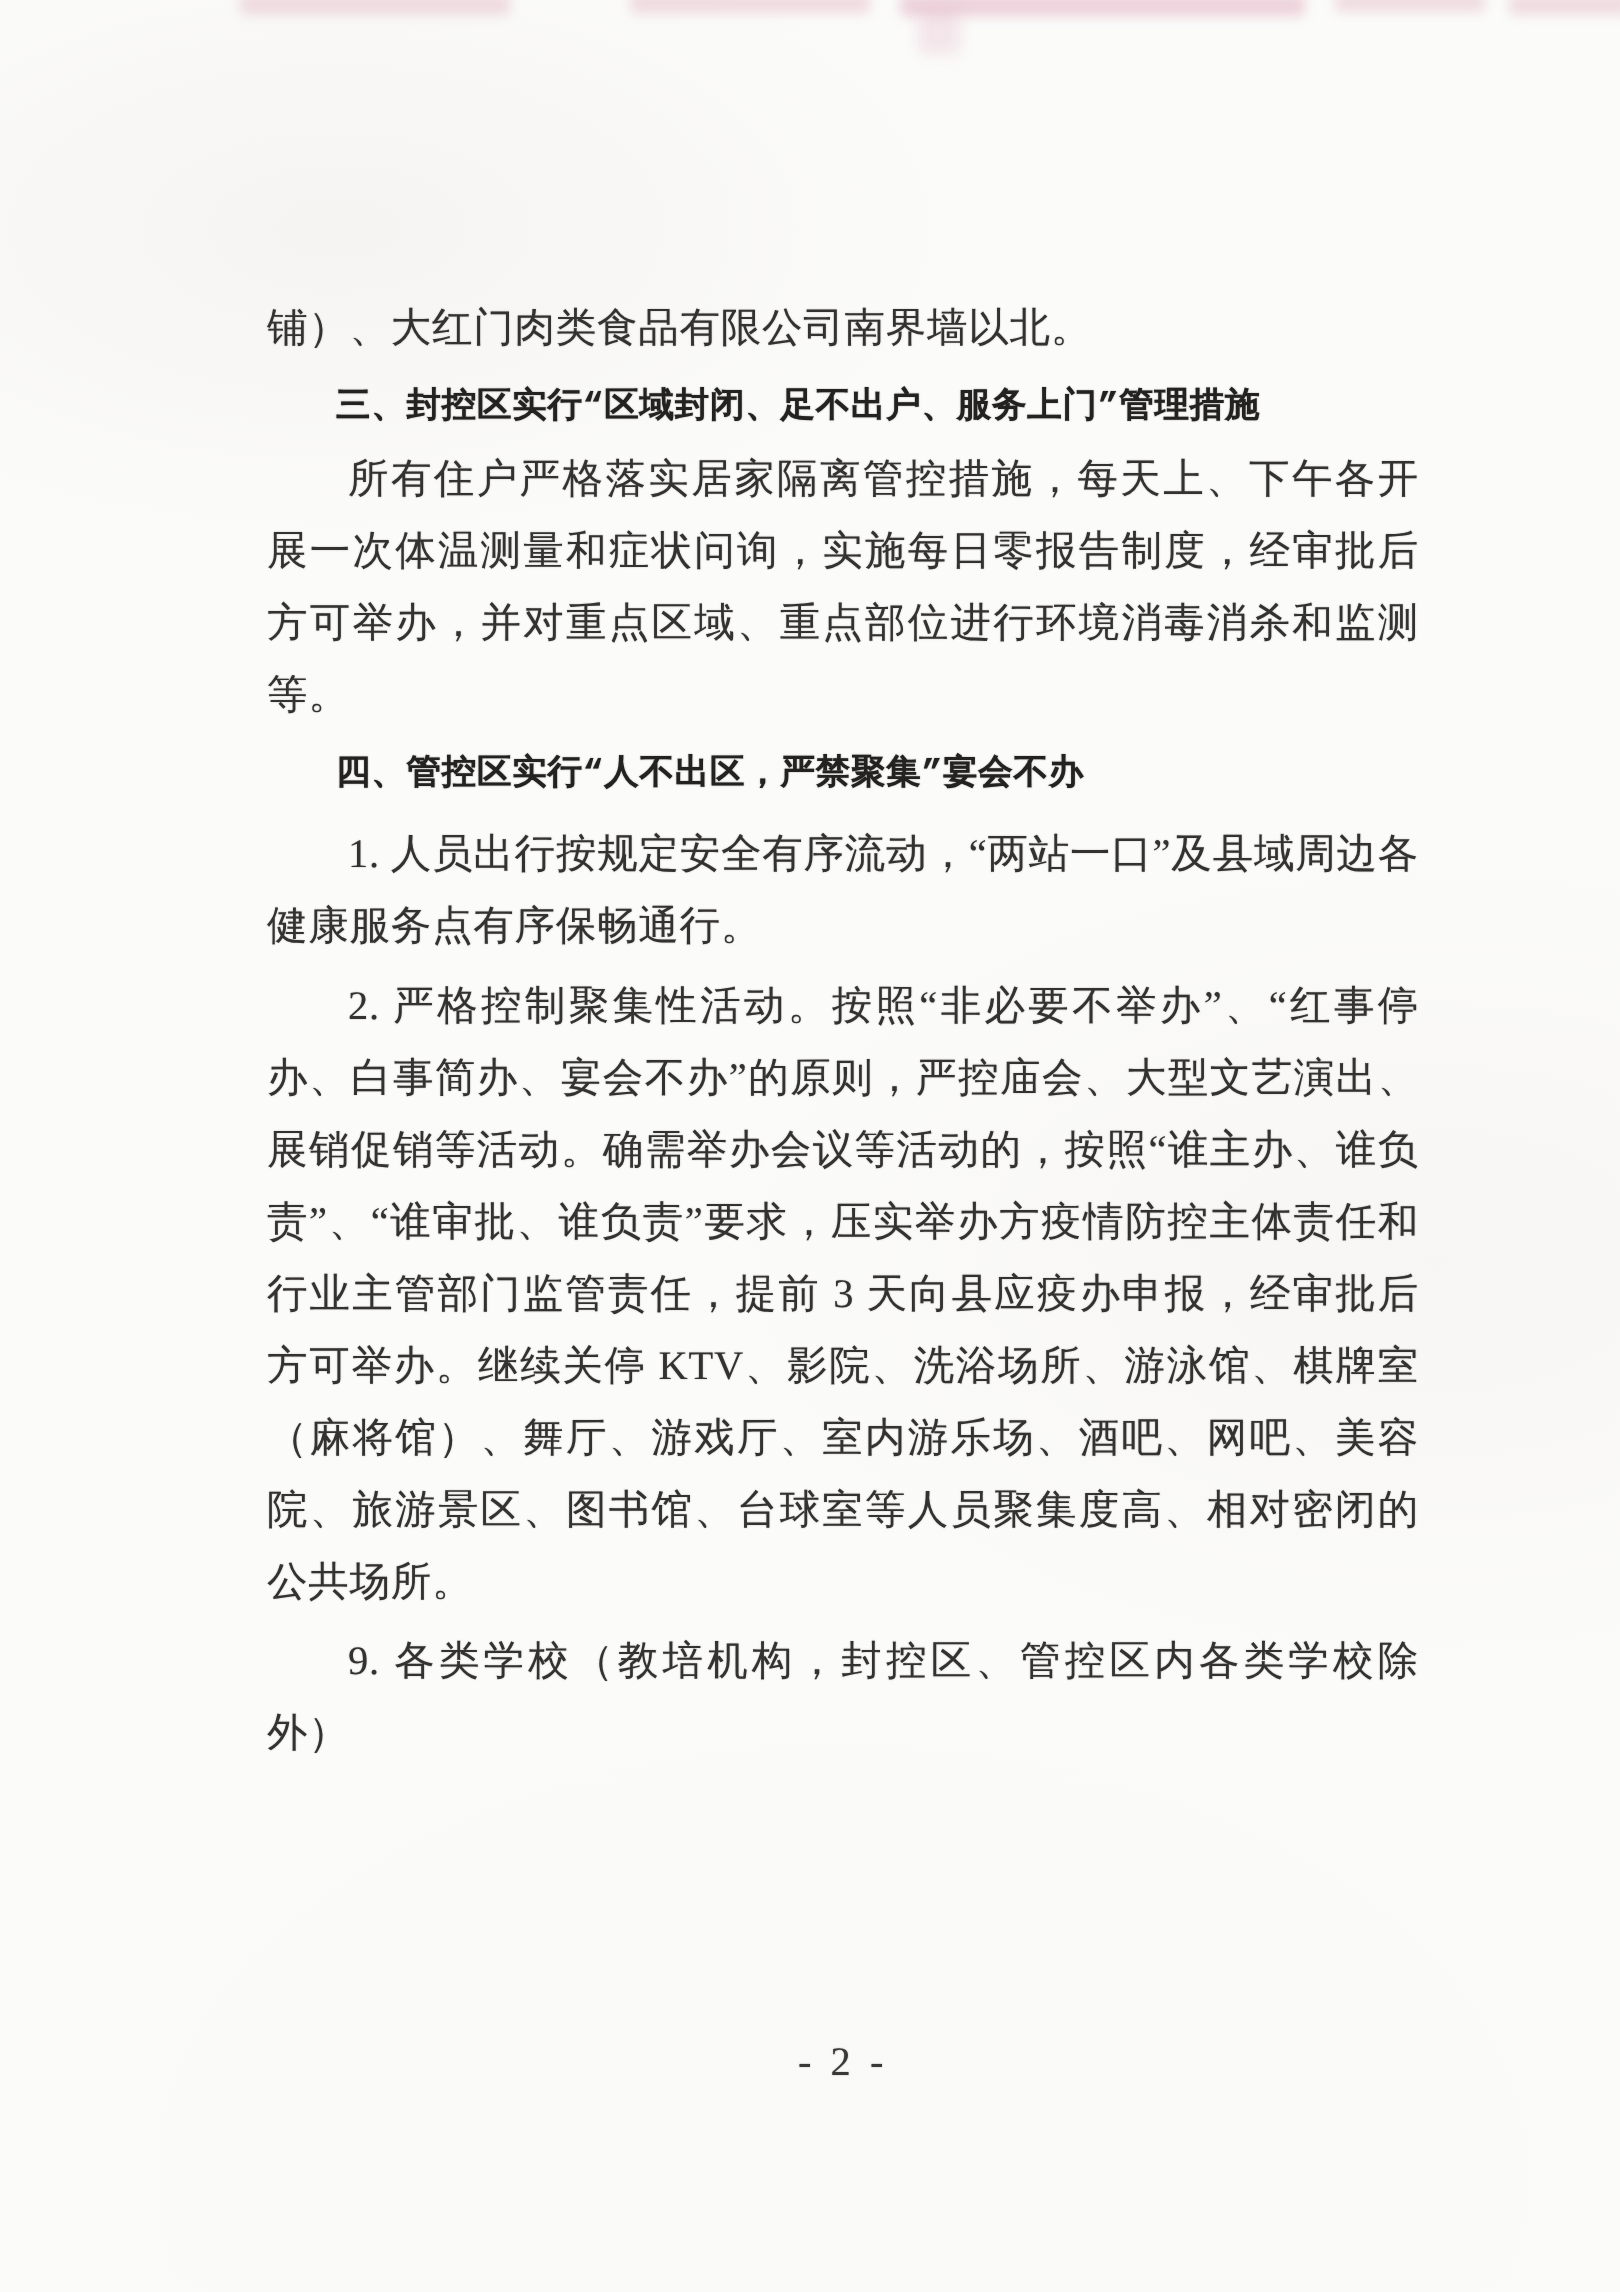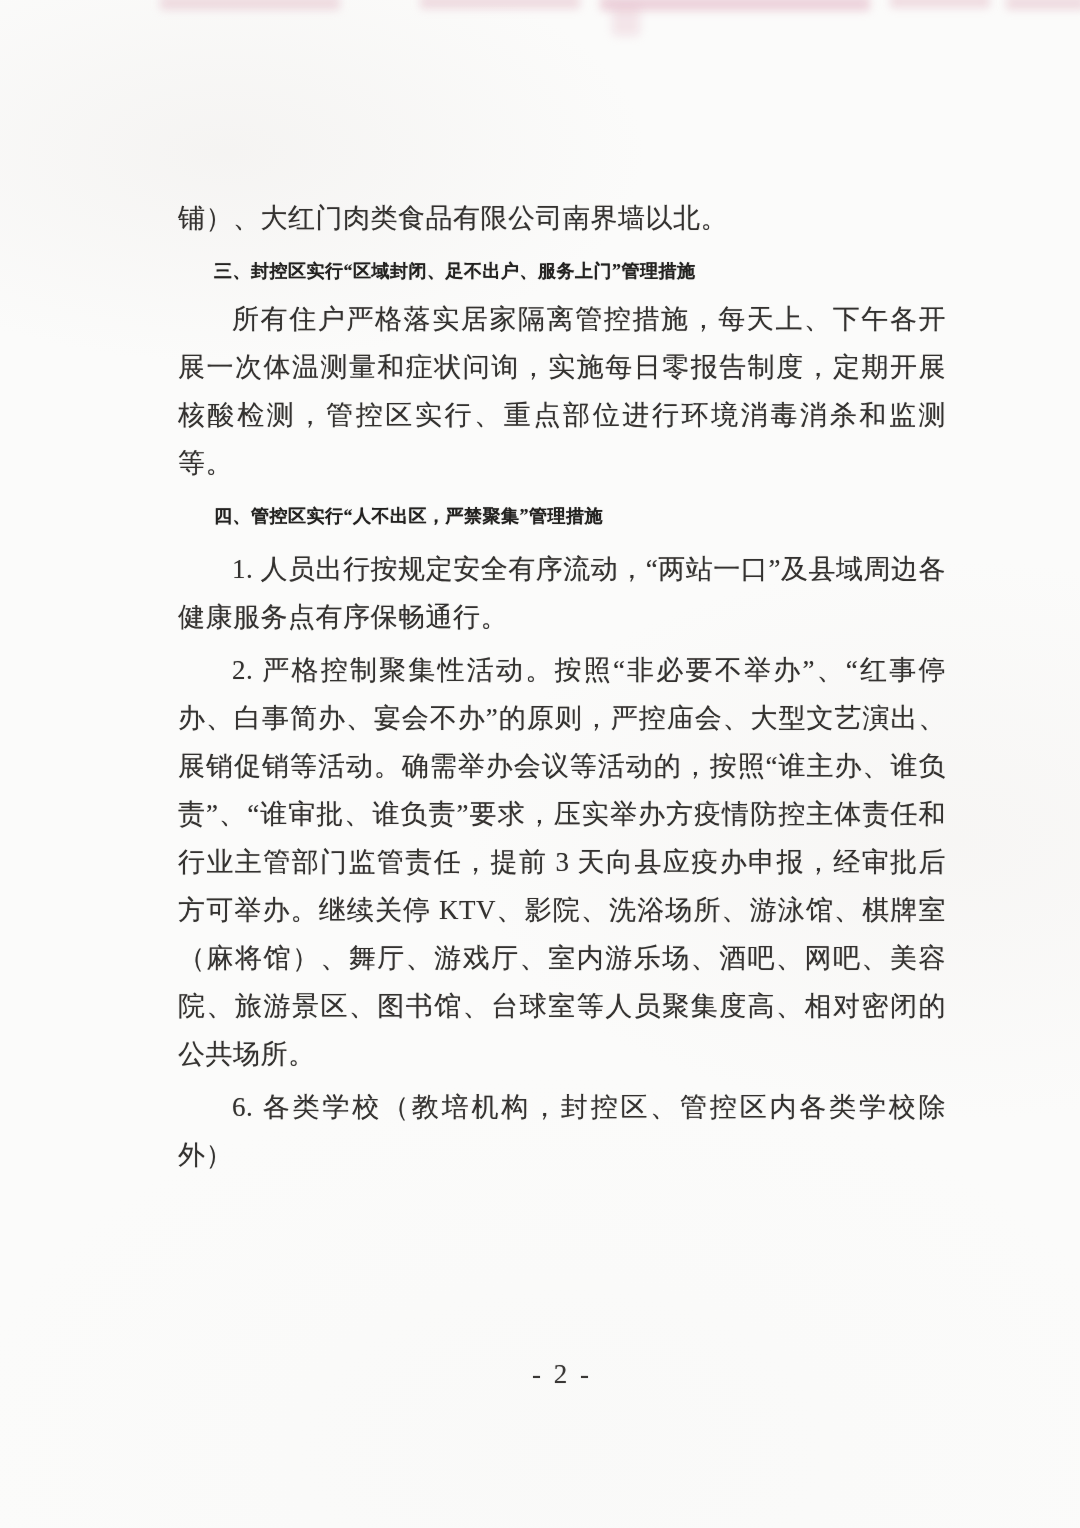--- a/index.html
+++ b/index.html
@@ -53,23 +53,23 @@
     text-indent: 0;
   }
   .block.paragraph,
   .block.item {
     text-indent: 2em;
   }
   .block.item { margin-top: 5px; }
   .block.heading {
     margin-top: 5px;
     text-indent: 2em;
-    font-family: Liberation Serif, serif;
+    font-family: Liberation Mono, monospace;
     font-weight: 700;
-    font-size: 18px;
+    font-size: 23px;
     color: #232220;
     letter-spacing: 0.5px;
     text-shadow: 0 0 1px rgba(35, 34, 32, 0.55);
   }
 
   .page-number {
     position: absolute;
     left: 178px;
     top: 1356px;
     width: 768px;
@@ -89,22 +89,22 @@
   <div class="smudge s1"></div>
   <div class="smudge s2"></div>
   <div class="smudge s3"></div>
   <div class="smudge s4"></div>
   <div class="smudge s5"></div>
   <div class="smudge s6"></div>
 
   <div class="doc-body">
       <p class="block continuation">铺）、大红门肉类食品有限公司南界墙以北。</p>
       <p class="block heading">三、封控区实行“区域封闭、足不出户、服务上门”管理措施</p>
-      <p class="block paragraph">所有住户严格落实居家隔离管控措施，每天上、下午各开展一次体温测量和症状问询，实施每日零报告制度，定期开展核酸检测，管控区实行、重点部位进行环境消毒消杀和监测等。</p>
-      <p class="block heading">四、管控区实行“人不出区，严禁聚集”管理措施</p>
+      <p class="block paragraph">所有住户严格落实居家隔离管控措施，每天上、下午各开展一次体温测量和症状问询，实施每日零报告制度，经审批后方可举办，并对重点区域、重点部位进行环境消毒消杀和监测等。</p>
+      <p class="block heading">四、管控区实行“人不出区，严禁聚集”宴会不办</p>
       <p class="block item">1. 人员出行按规定安全有序流动，“两站一口”及县域周边各健康服务点有序保畅通行。</p>
       <p class="block item">2. 严格控制聚集性活动。按照“非必要不举办”、“红事停办、白事简办、宴会不办”的原则，严控庙会、大型文艺演出、展销促销等活动。确需举办会议等活动的，按照“谁主办、谁负责”、“谁审批、谁负责”要求，压实举办方疫情防控主体责任和行业主管部门监管责任，提前 3 天向县应疫办申报，经审批后方可举办。继续关停 KTV、影院、洗浴场所、游泳馆、棋牌室（麻将馆）、舞厅、游戏厅、室内游乐场、酒吧、网吧、美容院、旅游景区、图书馆、台球室等人员聚集度高、相对密闭的公共场所。</p>
-      <p class="block item">6. 各类学校（教培机构，封控区、管控区内各类学校除外）</p>
+      <p class="block item">9. 各类学校（教培机构，封控区、管控区内各类学校除外）</p>
     </div>
 
   <div class="page-number">- 2 -</div>
 
 </div>
 
 </body></html>

